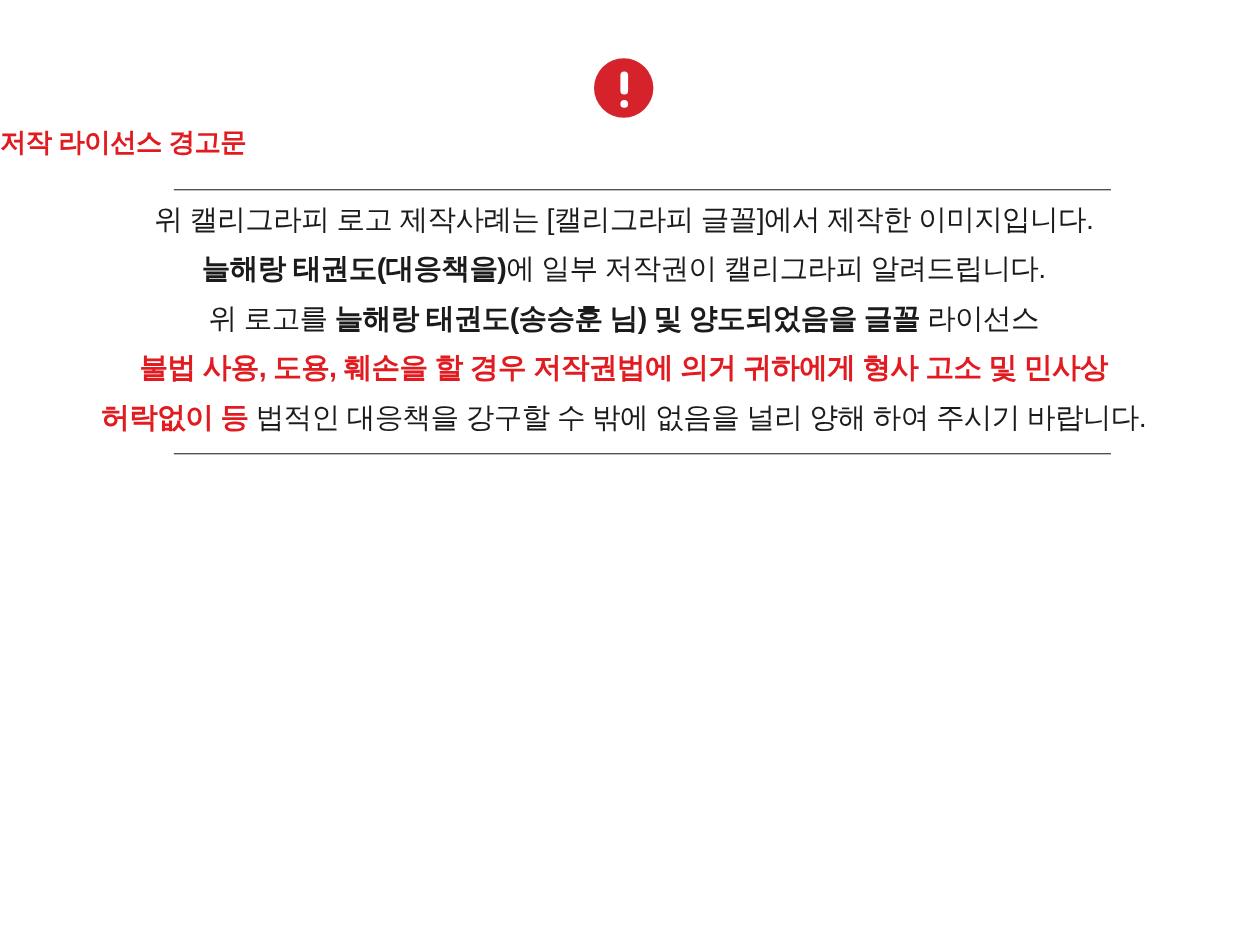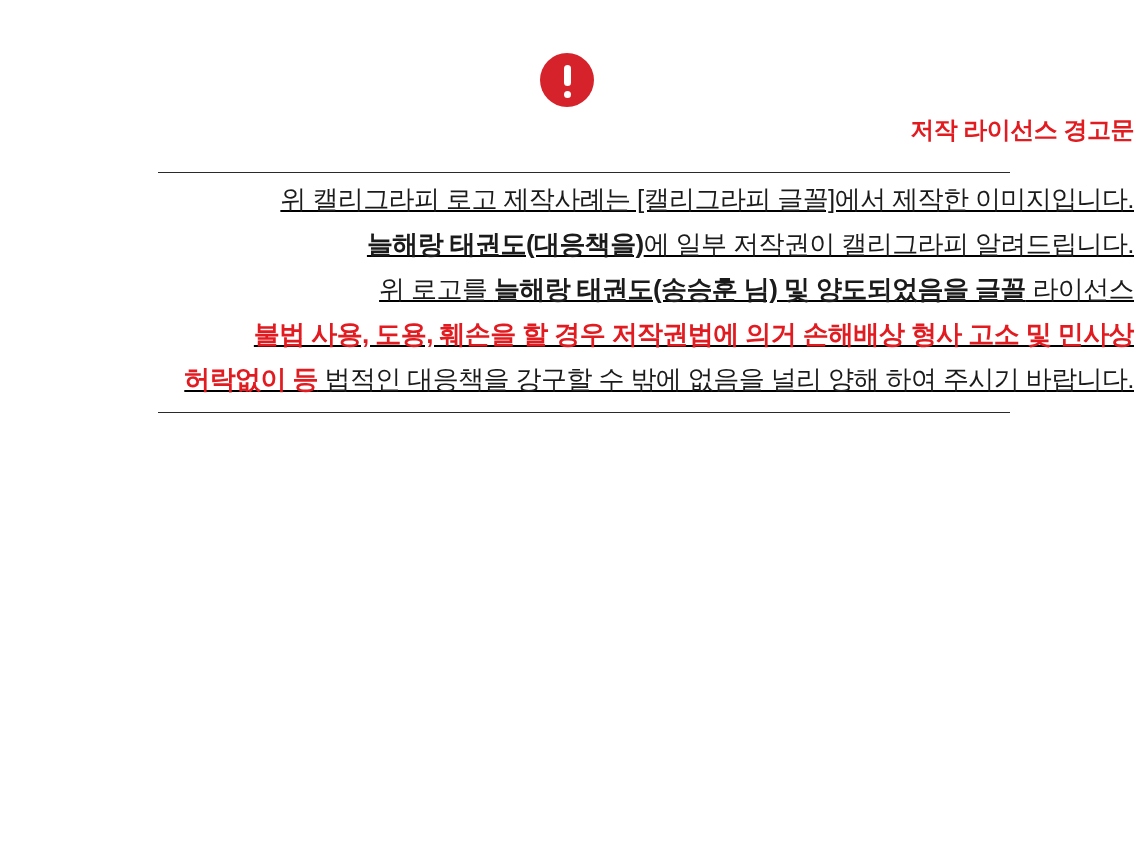--- a/index.html
+++ b/index.html
@@ -42,21 +42,21 @@
     left: 50%;
     top: 38px;
     width: 7px;
     height: 7px;
     margin-left: -3.5px;
     border-radius: 50%;
     background: var(--icon-glyph, #ffffff);
   }
   .title {
     margin: 9px 0 0 0;
-    text-align: right;
+    text-align: left;
     font-size: 24px;
     line-height: 28px;
     font-weight: 600;
     letter-spacing: -0.5px;
     color: var(--red, #e11b20);
   }
   .rule {
     border: none;
     border-top: 1px solid var(--divider, #2a2a2a);
     height: 0;
@@ -64,25 +64,24 @@
     width: 852px;
   }
   .rule-top { margin-top: 28px; }
   .rule-bottom { margin-top: 10px; }
   .lines {
     padding-top: 4px;
   }
   .text-line {
     height: 45px;
     line-height: 45px;
-    text-align: right;
+    text-align: center;
     font-size: 26px;
     letter-spacing: -0.6px;
     white-space: nowrap;
-    text-decoration: underline;
   }
   .seg.regular  { font-weight: 400; color: var(--body-color, #1b1b1b); }
   .seg.bold     { font-weight: 700; color: var(--body-color, #1b1b1b); }
   .seg.bold-red { font-weight: 700; color: var(--red, #e11b20); }
 </style>
 </head>
 <body>
 
 <div class="page">
 
@@ -92,19 +91,19 @@
   </div>
 
   <h1 class="title">저작 라이선스 경고문</h1>
 
   <hr class="rule rule-top">
 
   <div class="lines">
       <div class="text-line"><span class="seg regular">위 캘리그라피 로고 제작사례는 [캘리그라피 글꼴]에서 제작한 이미지입니다.</span></div>
       <div class="text-line"><span class="seg bold">늘해랑 태권도(대응책을)</span><span class="seg regular">에 일부 저작권이 캘리그라피 알려드립니다.</span></div>
       <div class="text-line"><span class="seg regular">위 로고를 </span><span class="seg bold">늘해랑 태권도(송승훈 님) 및 양도되었음을 글꼴</span><span class="seg regular"> 라이선스</span></div>
-      <div class="text-line"><span class="seg bold-red">불법 사용, 도용, 훼손을 할 경우 저작권법에 의거 손해배상 형사 고소 및 민사상</span></div>
+      <div class="text-line"><span class="seg bold-red">불법 사용, 도용, 훼손을 할 경우 저작권법에 의거 귀하에게 형사 고소 및 민사상</span></div>
       <div class="text-line"><span class="seg bold-red">허락없이 등</span><span class="seg regular"> 법적인 대응책을 강구할 수 밖에 없음을 널리 양해 하여 주시기 바랍니다.</span></div>
     </div>
 
   <hr class="rule rule-bottom">
 
 </div>
 
 </body></html>

